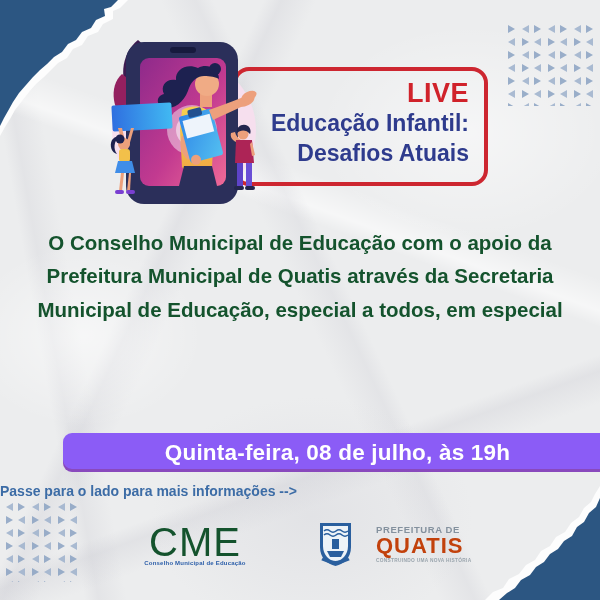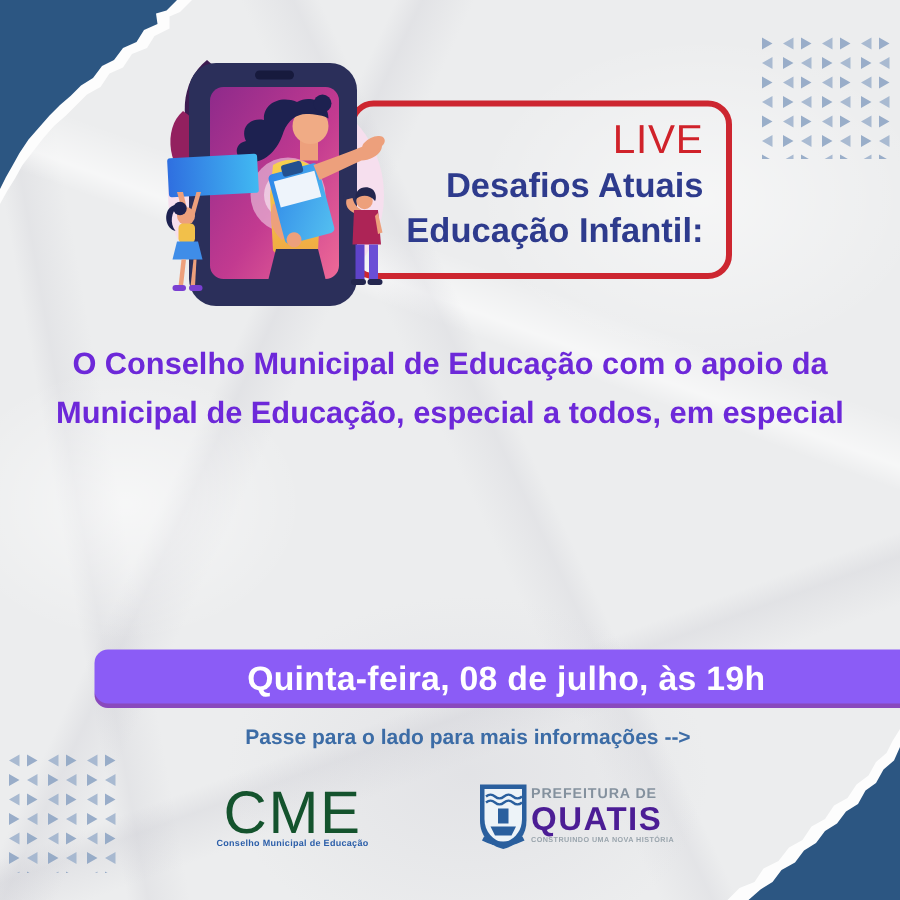--- a/index.html
+++ b/index.html
@@ -30,44 +30,44 @@
 
   .illus{position:absolute;left:86px;top:34px;width:190px;height:186px;}
   .illus-bg{z-index:1;}
   .illus-fg{z-index:3;}
 
   .live-frame{
     position:absolute;left:233px;top:67px;width:255px;height:119px;z-index:2;
     border:4px solid #cd2630;border-radius:16px;box-sizing:border-box;
     text-align:right;padding:7px 15px 0 0;
   }
-  .live-label{font-size:27px;line-height:30px;font-weight:400;color:#d0222a;letter-spacing:.5px;}
+  .live-label{font-size:27px;line-height:30px;font-weight:700;color:#d0222a;letter-spacing:.5px;}
   .title-line{font-size:23px;line-height:30px;font-weight:800;color:#2e3b8d;}
 
   .body-text{position:absolute;left:15px;right:15px;top:226px;z-index:2;text-align:center;}
-  .body-text p{margin:0;font-size:20.5px;line-height:33.4px;font-weight:700;color:#6d28d9;}
+  .body-text p{margin:0;font-size:20.5px;line-height:33.4px;font-weight:700;color:#14532d;}
 
   .banner{
     position:absolute;left:63px;top:433px;width:549px;height:39px;z-index:2;
     background:#8b5cf6;border-radius:9px;text-align:center;
     box-shadow:inset 0 -3px 0 rgba(130,15,20,.25);
   }
   .banner span{font-size:22.5px;line-height:39px;font-weight:800;color:#ffffff;letter-spacing:.2px;}
 
-  .hint{position:absolute;left:0;right:0;top:483px;z-index:2;text-align:center;
-        font-size:14px;font-weight:700;color:#3c6ca6;margin-left:24px;}
+  .hint{position:absolute;left:0;right:0;top:483px;z-index:2;text-align:left;
+        font-size:14px;font-weight:700;color:#3c6ca6;}
 
   .cme{position:absolute;left:128px;top:526px;width:134px;z-index:2;text-align:center;}
   .cme-acronym{font-size:40px;line-height:32px;font-weight:400;color:#14532d;letter-spacing:1px;}
   .cme-sub{font-size:6px;font-weight:700;color:#2b5ea9;margin-top:2px;letter-spacing:.2px;}
 
   .pref{position:absolute;left:317px;top:519px;z-index:2;display:flex;align-items:center;}
-  .pref-text{margin-left:0;}
+  .pref-text{margin-left:22px;}
   .pref-line1{font-size:9.5px;font-weight:700;color:#84919e;letter-spacing:.6px;}
-  .pref-line2{font-size:22px;line-height:22px;font-weight:800;color:#4c1d95;letter-spacing:1px;}
+  .pref-line2{font-size:22px;line-height:22px;font-weight:800;color:#c2410c;letter-spacing:1px;}
   .pref-tagline{font-size:4.8px;font-weight:600;color:#9aa5ad;letter-spacing:.3px;margin-top:1px;}
 </style>
 </head>
 <body>
 
 <div class="poster">
   <div class="crumple"></div>
 
   <svg class="pattern pattern-tr" width="94" height="84">
     <defs>
@@ -93,22 +93,22 @@
   </svg>
 
   <svg class="illus illus-bg" width="190" height="186" viewBox="0 0 190 186">
     <circle cx="98" cy="96" r="72" fill="#f6dfee"></circle>
     <path d="M48,66 C32,50 34,20 52,6 C68,18 68,50 56,66 Z" fill="#3c1b50"></path>
     <path d="M44,92 C26,80 22,52 36,40 C54,52 58,78 50,92 Z" fill="#93205f"></path>
   </svg>
 
   <div class="live-frame">
     <div class="live-label">LIVE</div>
+    <div class="title-line">Educação Infantil:</div>
     <div class="title-line">Desafios Atuais</div>
-    <div class="title-line">Educação Infantil:</div>
   </div>
 
   <svg class="illus illus-fg" width="190" height="186" viewBox="0 0 190 186">
     <defs>
       <clipPath id="scrClip">
           <rect x="54" y="24" width="86" height="128" rx="9"></rect>
         </clipPath>
       <linearGradient id="scrg" x1="0" y1="0" x2="1" y2="1">
         <stop offset="0" stop-color="#8e2a8b"></stop>
           <stop offset="0.55" stop-color="#c23a90"></stop>
@@ -182,20 +182,21 @@
       <path d="M166,108 L169,121 L166,122 L164,110 Z" fill="#eda07c"></path>
       <rect x="151" y="129" width="6" height="24" fill="#5e43c9"></rect>
       <rect x="160" y="129" width="6" height="24" fill="#6a4fd6"></rect>
       <rect x="148" y="152" width="10" height="4" rx="2" fill="#23264e"></rect>
       <rect x="159" y="152" width="10" height="4" rx="2" fill="#23264e"></rect>
     </g>
   </svg>
 
   <div class="body-text">
     <p>O Conselho Municipal de Educação com o apoio da</p>
+    <p>Prefeitura Municipal de Quatis através da Secretaria</p>
     <p>Municipal de Educação, especial a todos, em especial</p>
   </div>
 
   <div class="banner">
     <span>Quinta-feira, 08 de julho, às 19h</span>
   </div>
 
   <div class="hint">Passe para o lado para mais informações --&gt;</div>
 
   <div class="cme">

